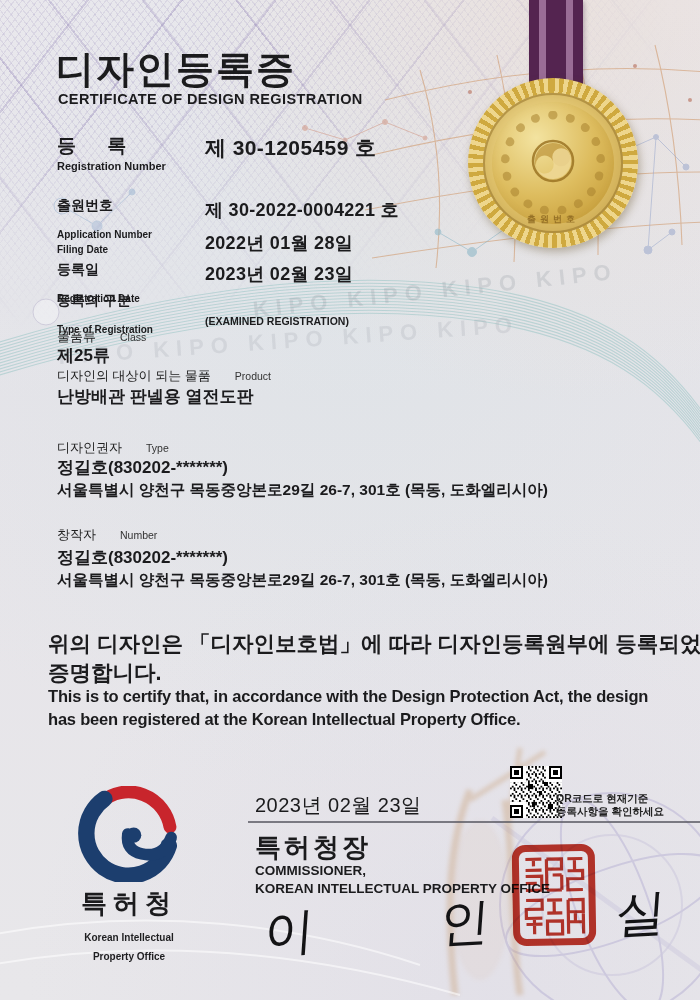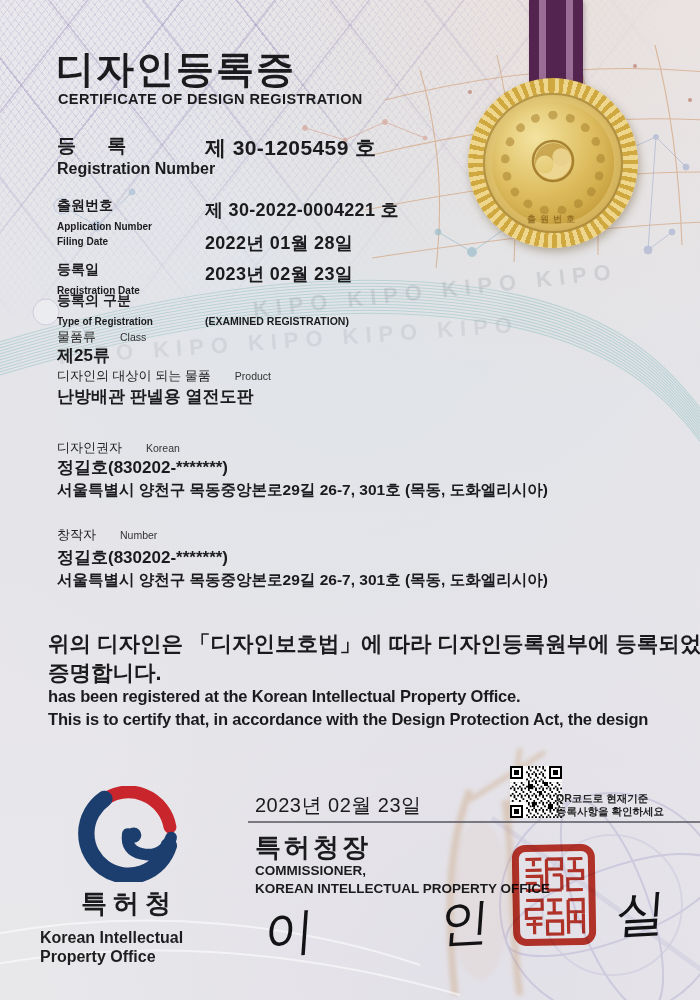--- a/index.html
+++ b/index.html
@@ -44,26 +44,26 @@
   .medal-wreath{position:absolute;inset:33px;border-radius:50%;border:9px dotted rgba(168,130,46,.55)}
   .medal-taegeuk{position:absolute;left:50%;top:50%;width:52px;height:52px;transform:translate(-50%,-54%)}
   .medal-text{position:absolute;left:0;right:0;bottom:22px;text-align:center;font-size:9px;
     font-weight:700;letter-spacing:4px;color:rgba(140,103,33,.85)}
 
   
   .abs{position:absolute;white-space:nowrap}
   .title{left:56px;top:44px;font-size:38px;font-weight:700;letter-spacing:2px}
   .subtitle{left:58px;top:91px;font-size:14.5px;font-weight:700;letter-spacing:.4px}
   .reg-label{left:57px;top:133px;font-size:19px;font-weight:700;letter-spacing:13px}
-  .reg-sub{left:57px;top:160px;font-size:16px;font-weight:700}
+  .reg-sub{left:57px;top:160px;font-size:11px;font-weight:700}
   .reg-value{left:205px;top:134px;font-size:21px;font-weight:700;letter-spacing:.4px}
 
   .row{position:absolute;left:57px;width:620px}
   .row .lbl-ko{font-size:14px;font-weight:700;display:block}
-  .row .lbl-en{font-size:10px;font-weight:700;display:block;margin-top:6px}
+  .row .lbl-en{font-size:10px;font-weight:700;display:block;margin-top:14px}
   .row .val{position:absolute;left:148px;top:1px;font-size:18px;font-weight:700;letter-spacing:.3px;white-space:nowrap}
   .row .val-sp{letter-spacing:12px}
   .row .val-sub{position:absolute;left:148px;top:23px;font-size:10.5px;font-weight:700;white-space:nowrap}
 
   .sec{position:absolute;left:57px;white-space:nowrap}
   .sec .s-ko{font-size:13px;font-weight:400;color:#222}
   .sec .s-en{font-size:10.5px;font-weight:400;color:#333;margin-left:24px}
   .sec-val{position:absolute;left:57px;font-size:17px;font-weight:700;white-space:nowrap}
   .sec-addr{position:absolute;left:57px;font-size:15.5px;font-weight:700;white-space:nowrap}
 
@@ -80,22 +80,22 @@
 
   .qr{position:absolute;left:510px;top:766px;width:52px;height:52px}
   .qr-note{position:absolute;left:556px;top:792px;width:122px;text-align:left;
     font-size:10.5px;font-weight:700;line-height:13px;color:#222}
 
   .seal{position:absolute;left:512px;top:844px;width:84px;height:102px;z-index:5;
     transform:rotate(-1deg);mix-blend-mode:multiply}
 
   .logo{position:absolute;left:68px;top:786px;width:122px;height:96px}
   .agency-ko{left:68px;top:886px;width:122px;text-align:center;font-size:26px;font-weight:700;letter-spacing:6px}
-  .agency-en{position:absolute;left:40px;top:928px;width:178px;text-align:left;
-    font-size:16px;font-weight:700;line-height:19px;color:#1e1e20}
+  .agency-en{position:absolute;left:40px;top:928px;width:178px;text-align:center;
+    font-size:10px;font-weight:700;line-height:19px;color:#1e1e20}
 </style>
 </head>
 <body>
 
 <div class="page">
 
   <div class="mesh"></div>
 
   <svg class="bg-art" width="700" height="1000" viewBox="0 0 700 1000">
     <defs>
@@ -233,38 +233,38 @@
   <div class="sec" style="top:327px">
     <span class="s-ko">물품류</span><span class="s-en">Class</span>
   </div>
   <div class="sec-val" style="top:344px">제25류</div>
   <div class="sec" style="top:366px">
     <span class="s-ko">디자인의 대상이 되는 물품</span><span class="s-en">Product</span>
   </div>
   <div class="sec-val" style="top:385px">난방배관 판넬용 열전도판</div>
 
   <div class="sec" style="top:438px">
-    <span class="s-ko">디자인권자</span><span class="s-en">Korean</span>
+    <span class="s-ko">디자인권자</span><span class="s-en">Type</span>
   </div>
   <div class="sec-val" style="top:456px">정길호(830202-*******)</div>
   <div class="sec-addr" style="top:480px">서울특별시 양천구 목동중앙본로29길 26-7, 301호 (목동, 도화엘리시아)</div>
 
   <div class="sec" style="top:525px">
     <span class="s-ko">창작자</span><span class="s-en">Number</span>
   </div>
   <div class="sec-val" style="top:546px">정길호(830202-*******)</div>
   <div class="sec-addr" style="top:570px">서울특별시 양천구 목동중앙본로29길 26-7, 301호 (목동, 도화엘리시아)</div>
 
   <div class="abs stmt-ko">
     <div>위의 디자인은 「디자인보호법」에 따라 디자인등록원부에 등록되었음을</div>
     <div>증명합니다.</div>
   </div>
   <div class="abs stmt-en">
+    <div>This is to certify that, in accordance with the Design Protection Act, the design</div>
     <div>has been registered at the Korean Intellectual Property Office.</div>
-    <div>This is to certify that, in accordance with the Design Protection Act, the design</div>
   </div>
 
   <div class="abs issue-date">2023년 02월 23일</div>
   <div class="rule"></div>
   <div class="abs comm-ko">특허청장</div>
   <div class="abs comm-en1">COMMISSIONER,</div>
   <div class="abs comm-en2">KOREAN INTELLECTUAL PROPERTY OFFICE</div>
   <div class="abs signature">이 인 실</div>
 
   <svg class="qr" viewBox="0 0 29 29" shape-rendering="crispEdges">

